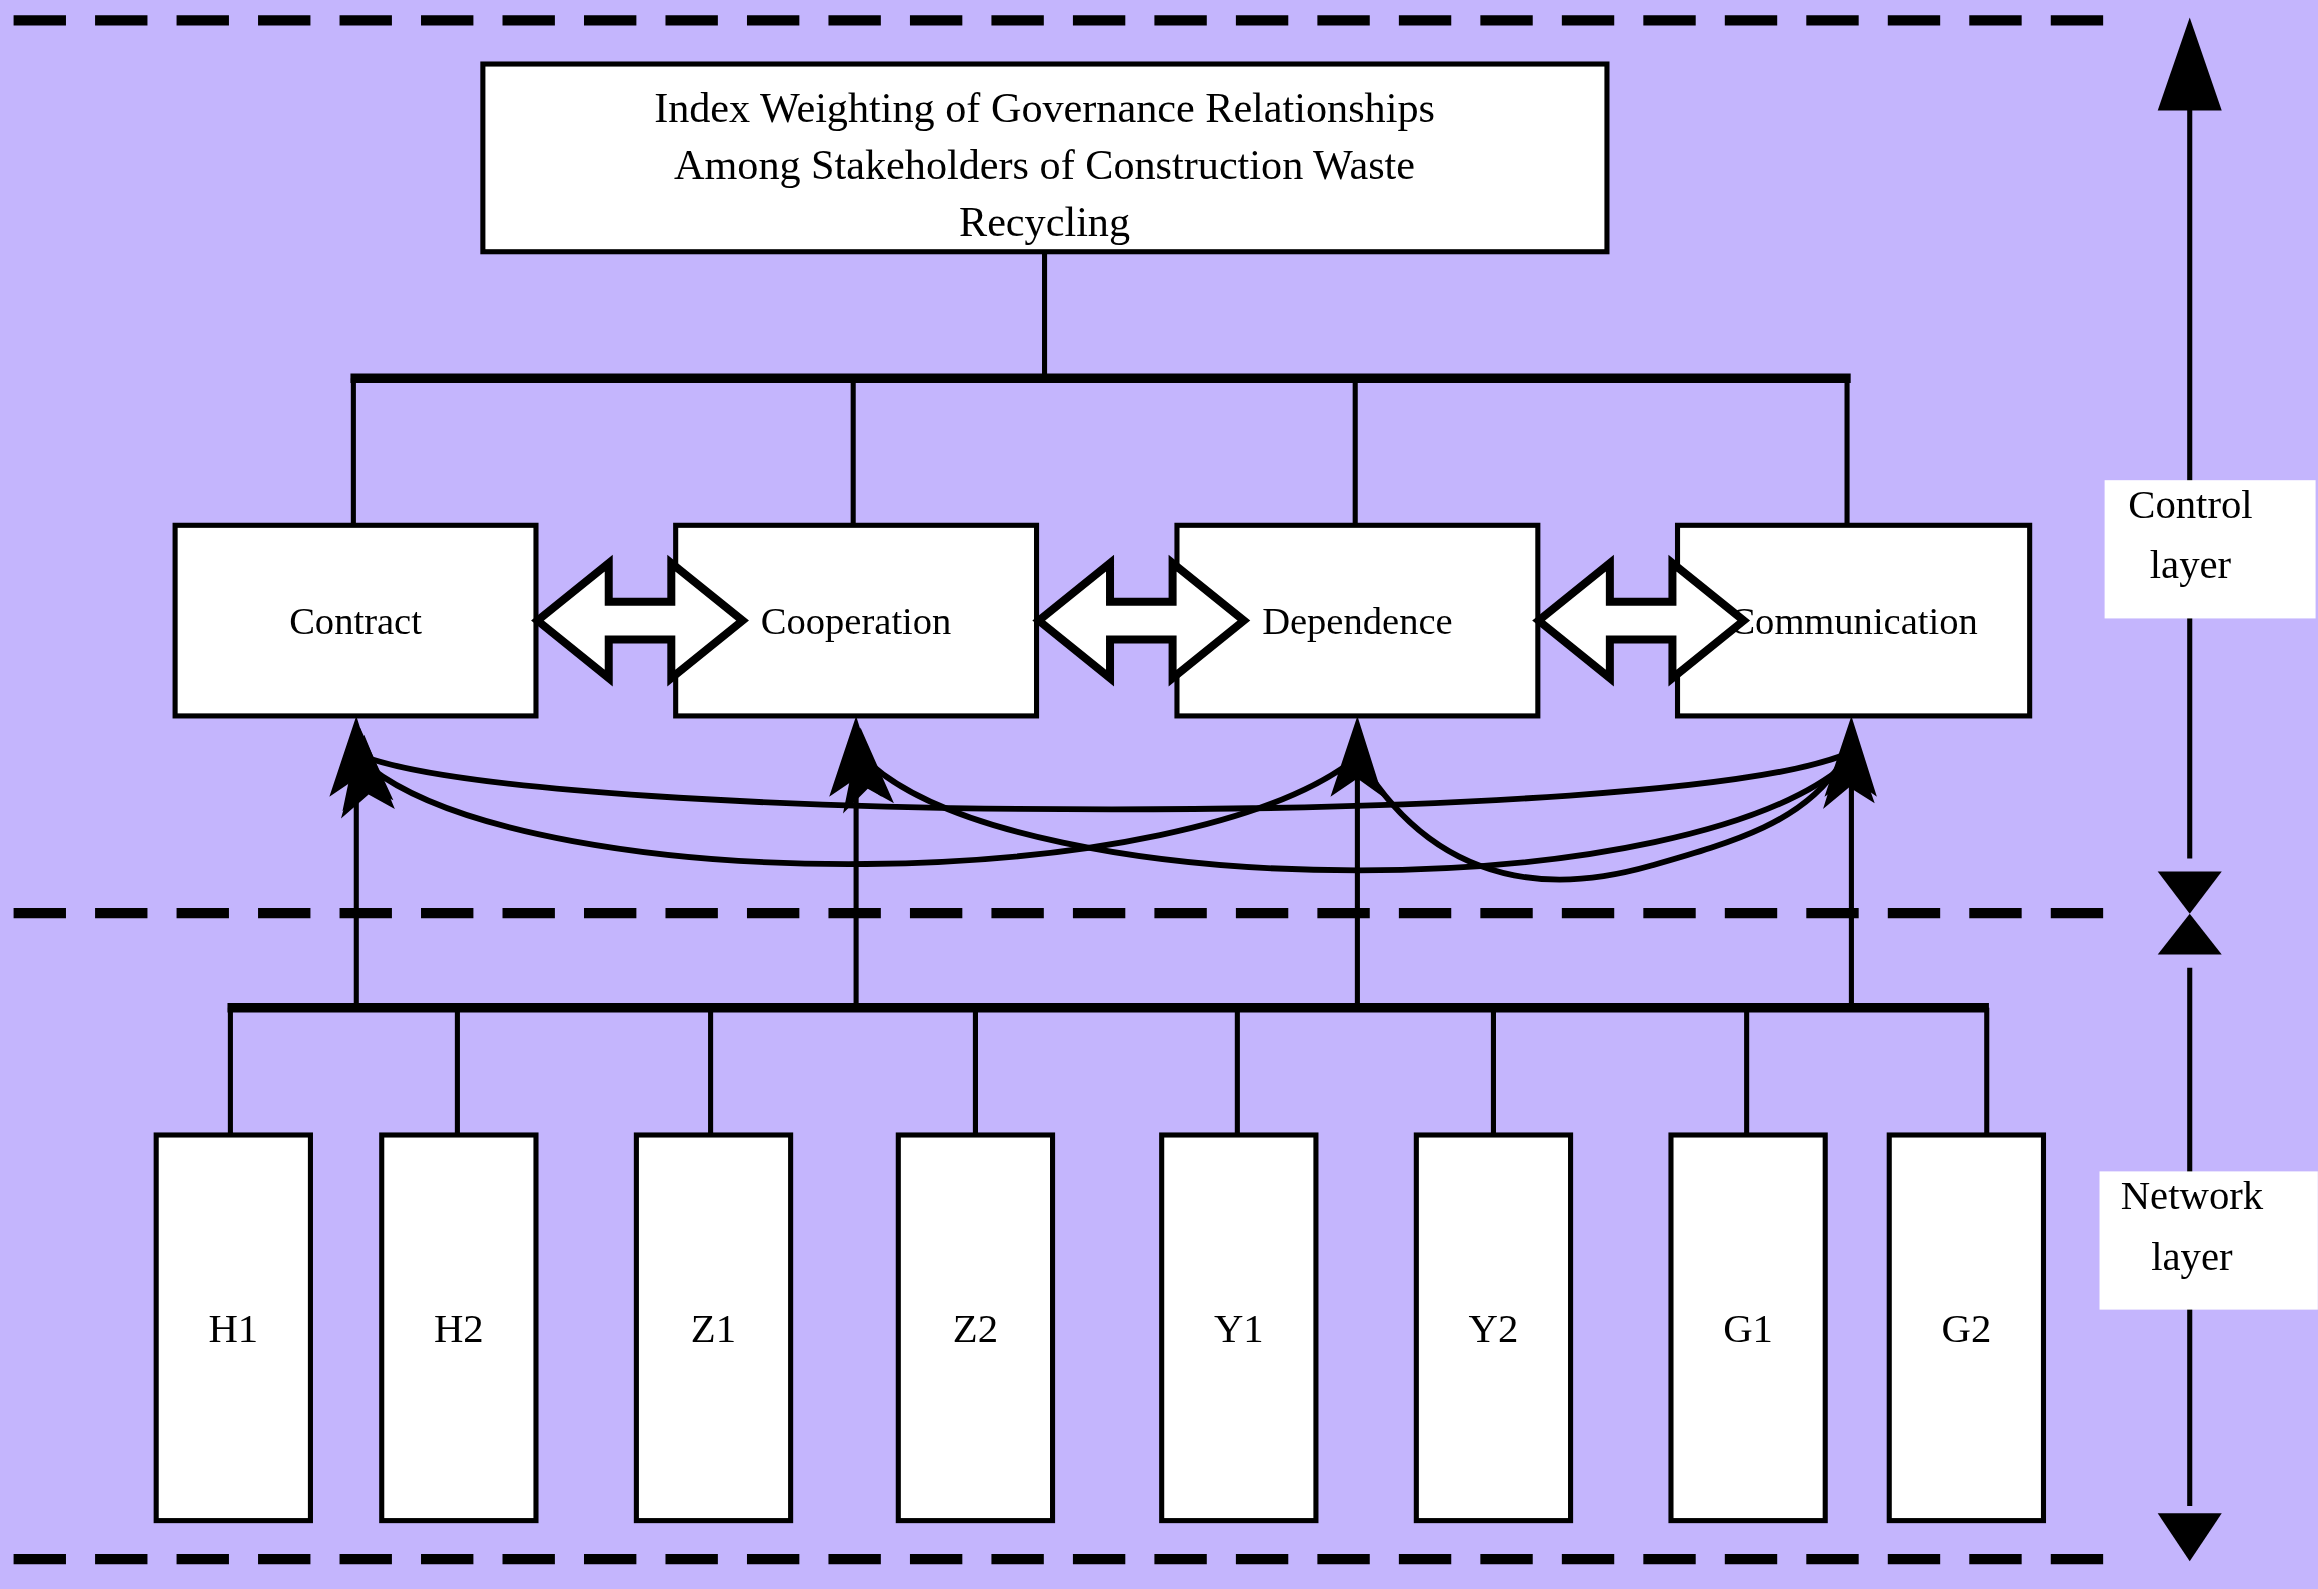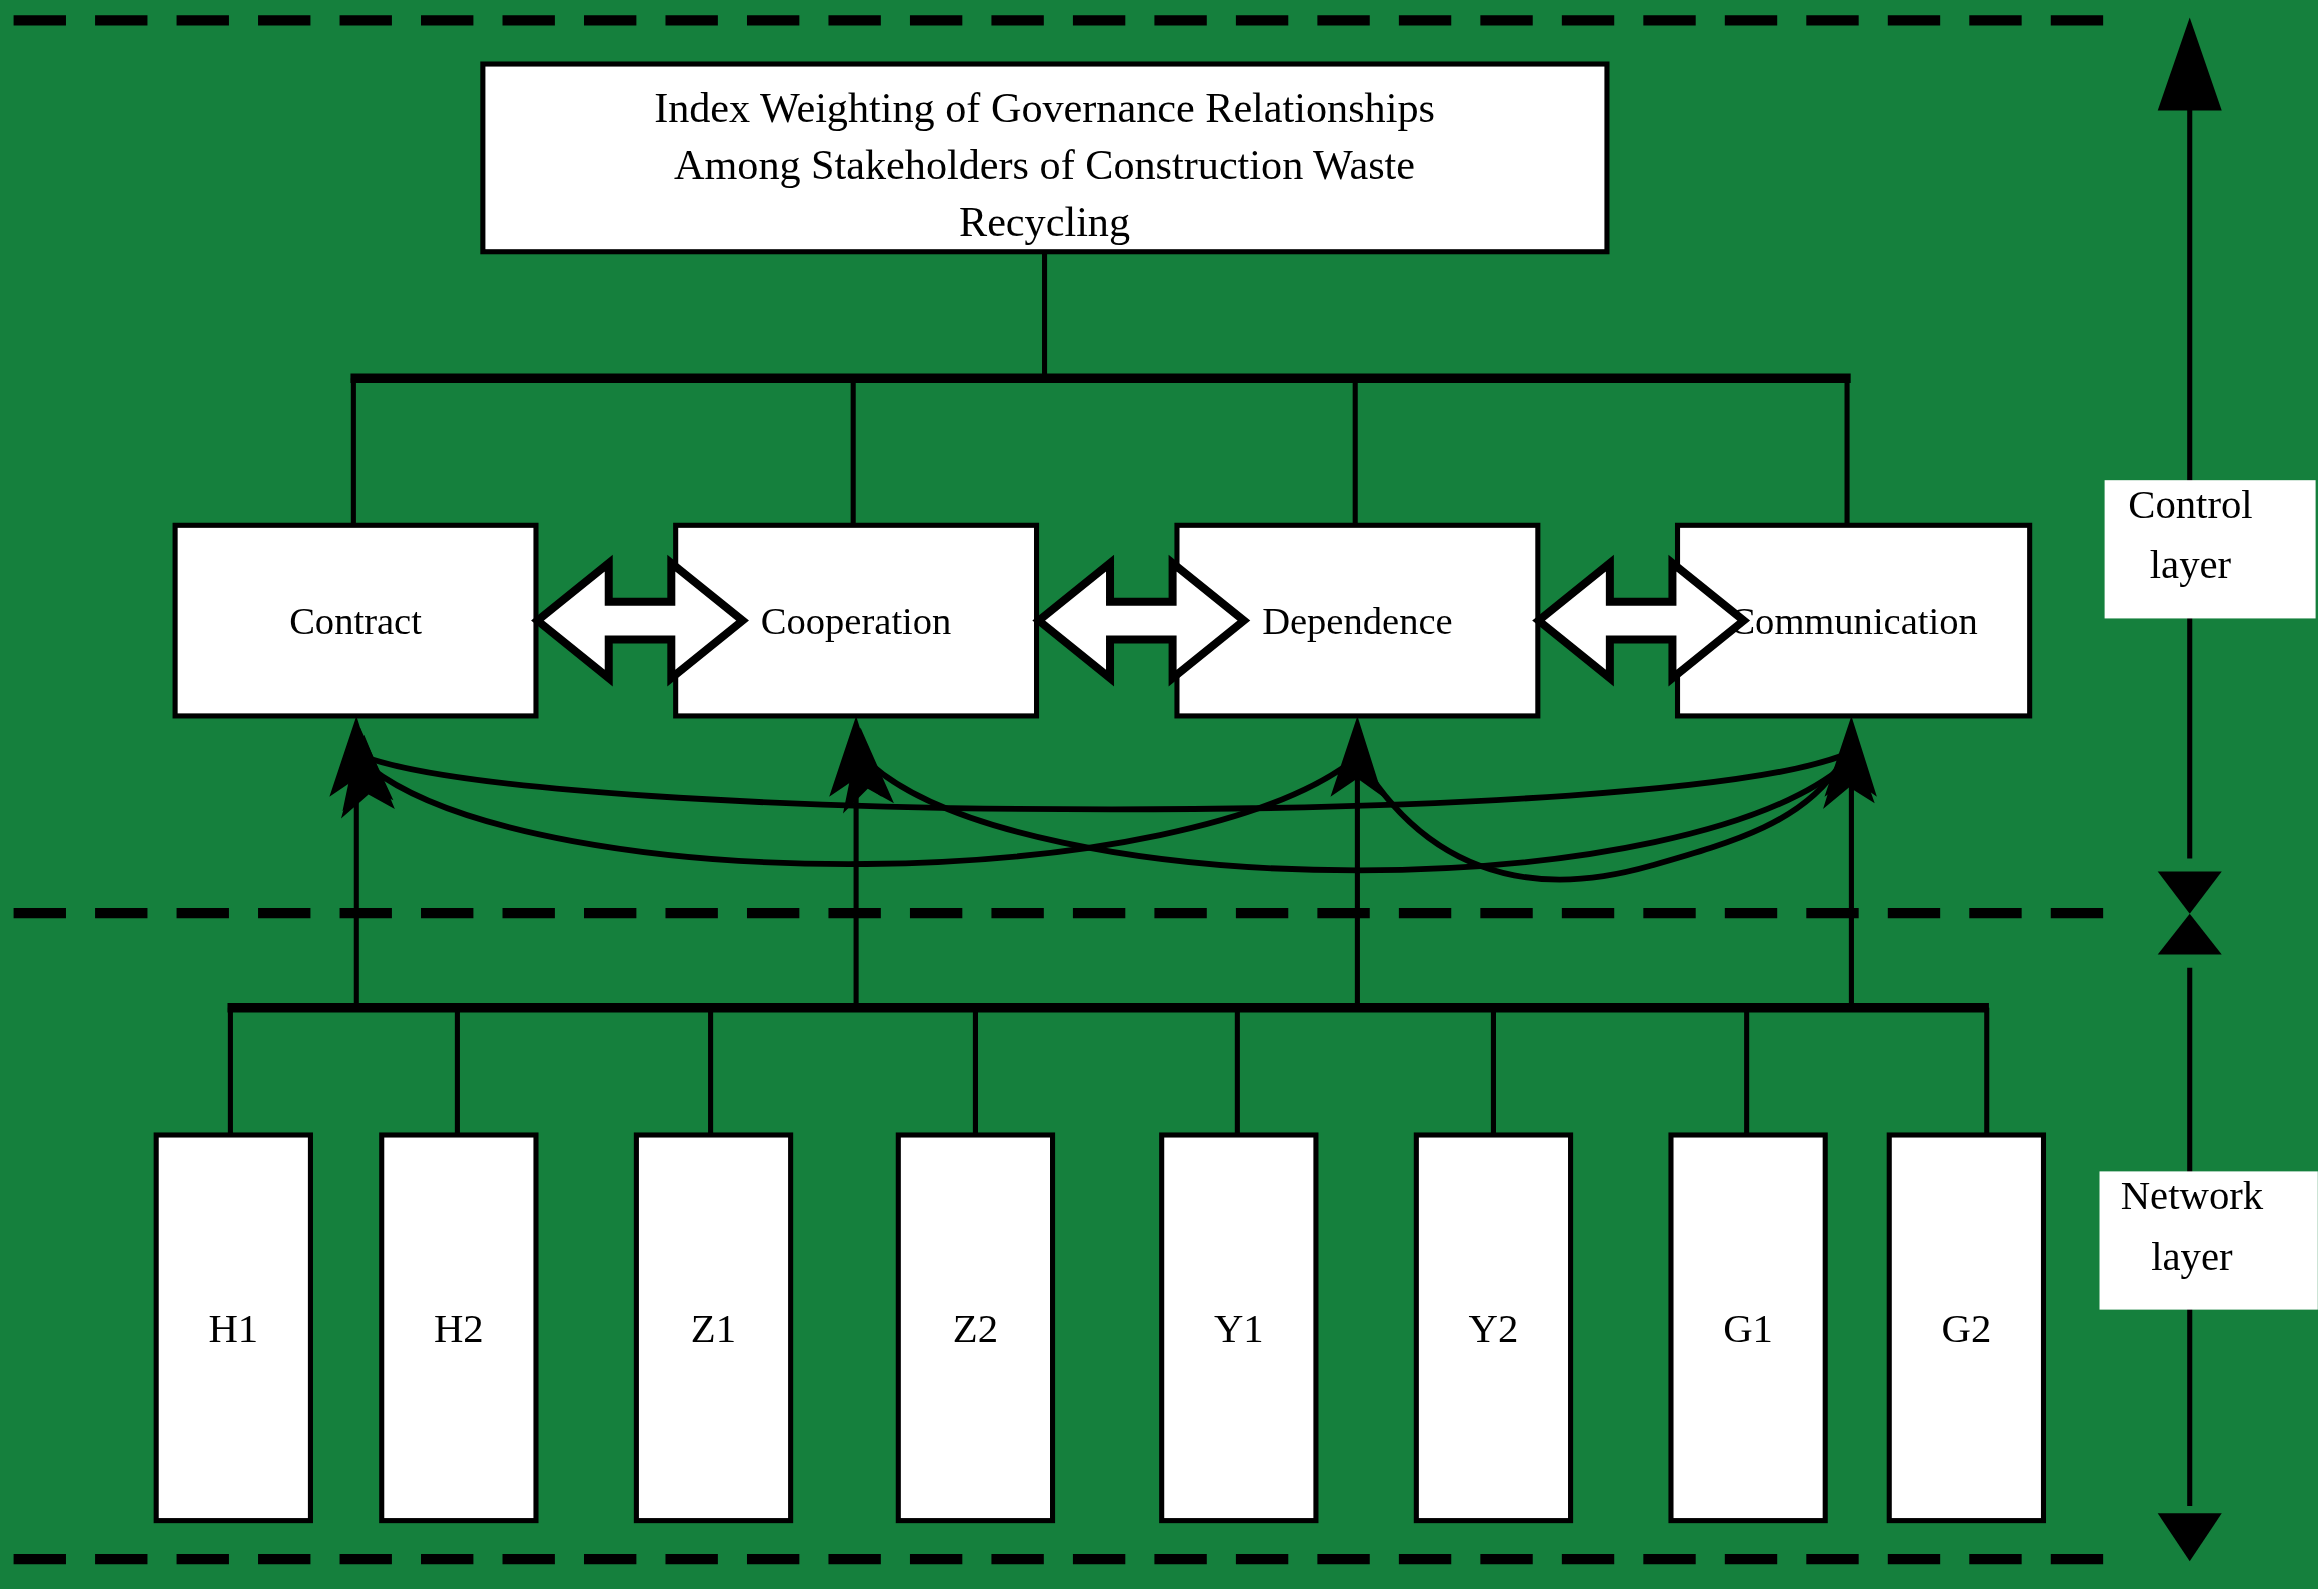--- a/index.html
+++ b/index.html
@@ -4,21 +4,21 @@
 <style>
   html, body {
     margin: 0;
     padding: 0;
     background: #ffffff;
   }
   #page {
     position: relative;
     width: 2319px;
     height: 1589px;
-    background: #15803d;
+    background: #c4b5fd;
     overflow: hidden;
     font-family: "Liberation Serif", "DejaVu Serif", serif;
   }
   svg.diagram {
     position: absolute;
     left: 0;
     top: 0;
     width: 2319px;
     height: 1589px;
   }

